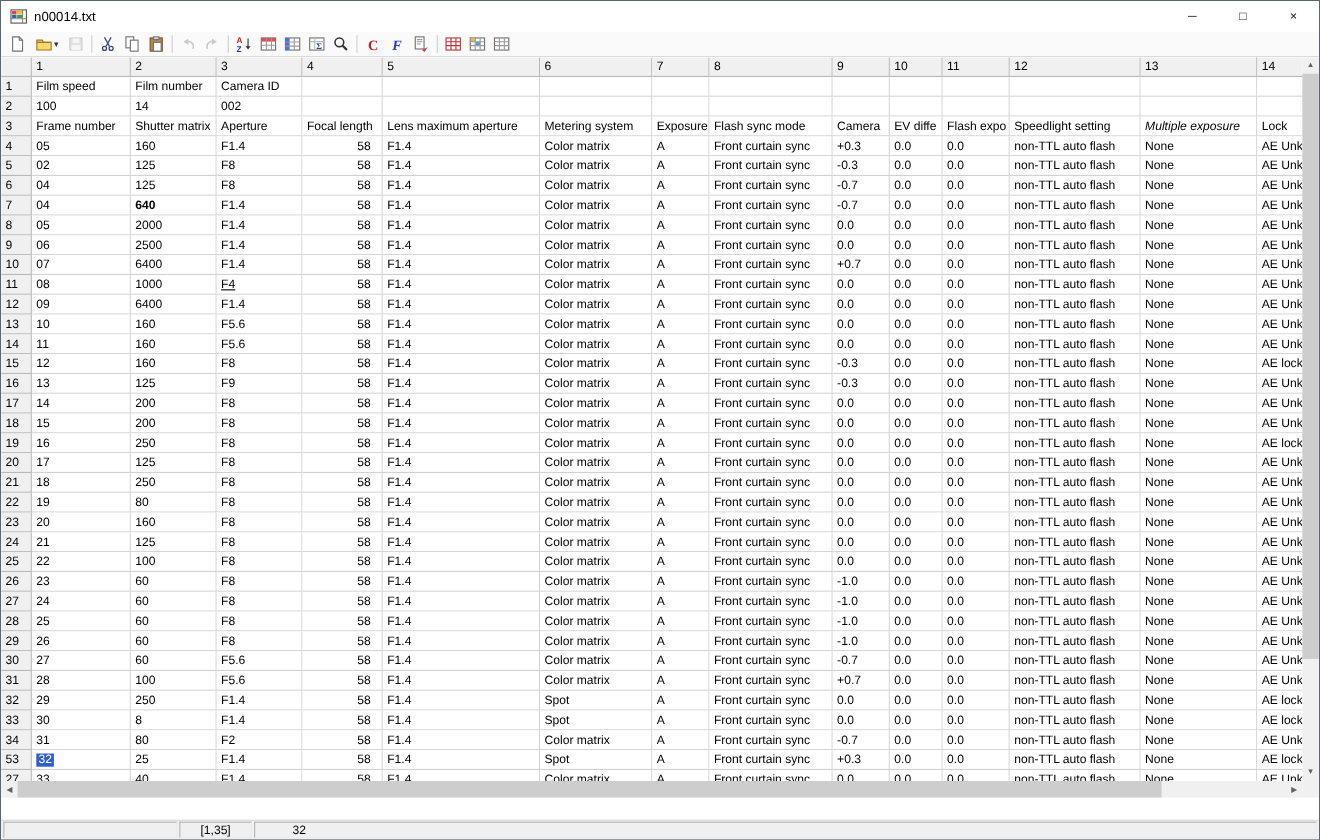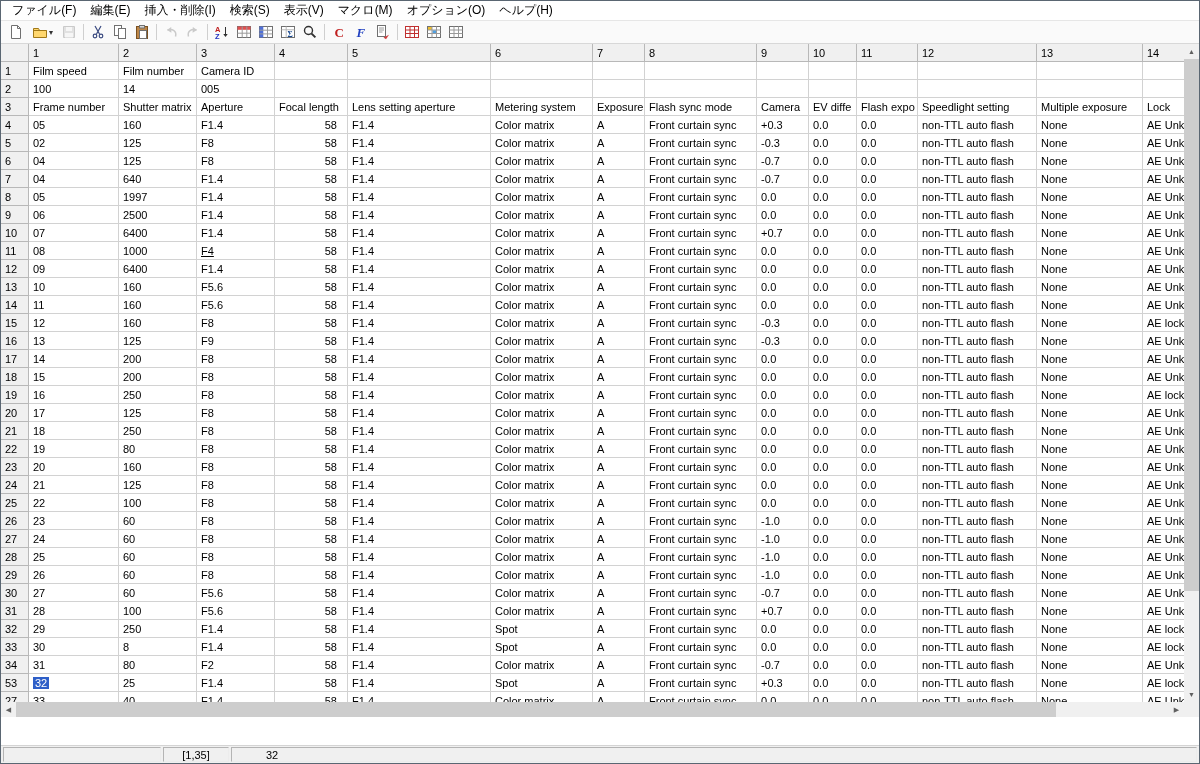--- a/index.html
+++ b/index.html
@@ -49,31 +49,39 @@
   .sb-panel{border:1px solid;border-color:#b4b4b4 #ececec #ececec #b4b4b4;display:flex;align-items:center;overflow:hidden}
   .sb-p1{width:158px}
   .sb-p2{width:66px;justify-content:center}
   .sb-p3{flex:1;padding-left:34px}
 </style>
 </head>
 <body>
 
 <div class="window">
 
+  <div class="titlebar">
+    <span class="app-icon">
+      <svg viewBox="0 0 16 16">
+          <rect x="1" y="2" width="14" height="12" fill="#fff" stroke="#555"></rect>
+          <rect x="2" y="3" width="4" height="3" fill="#e04040"></rect>
+          <rect x="6.5" y="3" width="4.5" height="3" fill="#f0c030"></rect>
+          <rect x="2" y="6.5" width="4" height="3" fill="#3060d0"></rect>
+          <rect x="6.5" y="6.5" width="4.5" height="3" fill="#40a040"></rect>
+          <path d="M1 10h14M11.5 2v12" stroke="#888" fill="none"></path>
+        </svg>
+    </span>
+    <span class="title-text">n00014.txt</span>
+    <div class="win-controls">
+      <div class="win-btn">─</div>
+      <div class="win-btn">□</div>
+      <div class="win-btn">×</div>
+    </div>
+  </div>
 
-  <div class="menubar">
-      <div class="menu-item">ファイル(F)</div>
-      <div class="menu-item">編集(E)</div>
-      <div class="menu-item">挿入・削除(I)</div>
-      <div class="menu-item">検索(S)</div>
-      <div class="menu-item">表示(V)</div>
-      <div class="menu-item">マクロ(M)</div>
-      <div class="menu-item">オプション(O)</div>
-      <div class="menu-item">ヘルプ(H)</div>
-    </div>
 
   <div class="toolbar">
       <div class="tb-btn">
         <span class="tb-ic">
           <svg viewBox="0 0 16 16">
             <path d="M3.5 1.5h6l3 3v10h-9z" fill="#fff" stroke="#707070"></path>
             <path d="M9.5 1.5v3h3" fill="none" stroke="#707070"></path>
           </svg>
         </span>
       </div>
@@ -274,48 +282,48 @@
             <div class="cell" style="width: 48px;"></div>
             <div class="cell" style="width: 61px;"></div>
             <div class="cell" style="width: 119px;"></div>
             <div class="cell" style="width: 106px;"></div>
             <div class="cell" style="width: 100px;"></div>
           </div>
           <div class="grow">
             <div class="rh" style="width: 28px;">2</div>
             <div class="cell" style="width: 90px;">100</div>
             <div class="cell" style="width: 78px;">14</div>
-            <div class="cell" style="width: 78px;">005</div>
+            <div class="cell" style="width: 78px;">002</div>
             <div class="cell num" style="width: 73px;"></div>
             <div class="cell" style="width: 143px;"></div>
             <div class="cell" style="width: 102px;"></div>
             <div class="cell" style="width: 52px;"></div>
             <div class="cell" style="width: 112px;"></div>
             <div class="cell" style="width: 52px;"></div>
             <div class="cell" style="width: 48px;"></div>
             <div class="cell" style="width: 61px;"></div>
             <div class="cell" style="width: 119px;"></div>
             <div class="cell" style="width: 106px;"></div>
             <div class="cell" style="width: 100px;"></div>
           </div>
           <div class="grow">
             <div class="rh" style="width: 28px;">3</div>
             <div class="cell" style="width: 90px;">Frame number</div>
             <div class="cell" style="width: 78px;">Shutter matrix</div>
             <div class="cell" style="width: 78px;">Aperture</div>
             <div class="cell num" style="width: 73px;">Focal length</div>
-            <div class="cell" style="width: 143px;">Lens setting aperture</div>
+            <div class="cell" style="width: 143px;">Lens maximum aperture</div>
             <div class="cell" style="width: 102px;">Metering system</div>
             <div class="cell" style="width: 52px;">Exposure</div>
             <div class="cell" style="width: 112px;">Flash sync mode</div>
             <div class="cell" style="width: 52px;">Camera</div>
             <div class="cell" style="width: 48px;">EV diffe</div>
             <div class="cell" style="width: 61px;">Flash expo</div>
             <div class="cell" style="width: 119px;">Speedlight setting</div>
-            <div class="cell" style="width: 106px;">Multiple exposure</div>
+            <div class="cell" style="width: 106px; font-style: italic;">Multiple exposure</div>
             <div class="cell" style="width: 100px;">Lock</div>
           </div>
           <div class="grow">
             <div class="rh" style="width: 28px;">4</div>
             <div class="cell" style="width: 90px;">05</div>
             <div class="cell" style="width: 78px;">160</div>
             <div class="cell" style="width: 78px;">F1.4</div>
             <div class="cell num" style="width: 73px;">58</div>
             <div class="cell" style="width: 143px;">F1.4</div>
             <div class="cell" style="width: 102px;">Color matrix</div>
@@ -358,38 +366,38 @@
             <div class="cell" style="width: 52px;">-0.7</div>
             <div class="cell" style="width: 48px;">0.0</div>
             <div class="cell" style="width: 61px;">0.0</div>
             <div class="cell" style="width: 119px;">non-TTL auto flash</div>
             <div class="cell" style="width: 106px;">None</div>
             <div class="cell" style="width: 100px;">AE Unk</div>
           </div>
           <div class="grow">
             <div class="rh" style="width: 28px;">7</div>
             <div class="cell" style="width: 90px;">04</div>
-            <div class="cell" style="width: 78px;">640</div>
+            <div class="cell" style="width: 78px; font-weight: bold;">640</div>
             <div class="cell" style="width: 78px;">F1.4</div>
             <div class="cell num" style="width: 73px;">58</div>
             <div class="cell" style="width: 143px;">F1.4</div>
             <div class="cell" style="width: 102px;">Color matrix</div>
             <div class="cell" style="width: 52px;">A</div>
             <div class="cell" style="width: 112px;">Front curtain sync</div>
             <div class="cell" style="width: 52px;">-0.7</div>
             <div class="cell" style="width: 48px;">0.0</div>
             <div class="cell" style="width: 61px;">0.0</div>
             <div class="cell" style="width: 119px;">non-TTL auto flash</div>
             <div class="cell" style="width: 106px;">None</div>
             <div class="cell" style="width: 100px;">AE Unk</div>
           </div>
           <div class="grow">
             <div class="rh" style="width: 28px;">8</div>
             <div class="cell" style="width: 90px;">05</div>
-            <div class="cell" style="width: 78px;">1997</div>
+            <div class="cell" style="width: 78px;">2000</div>
             <div class="cell" style="width: 78px;">F1.4</div>
             <div class="cell num" style="width: 73px;">58</div>
             <div class="cell" style="width: 143px;">F1.4</div>
             <div class="cell" style="width: 102px;">Color matrix</div>
             <div class="cell" style="width: 52px;">A</div>
             <div class="cell" style="width: 112px;">Front curtain sync</div>
             <div class="cell" style="width: 52px;">0.0</div>
             <div class="cell" style="width: 48px;">0.0</div>
             <div class="cell" style="width: 61px;">0.0</div>
             <div class="cell" style="width: 119px;">non-TTL auto flash</div>

